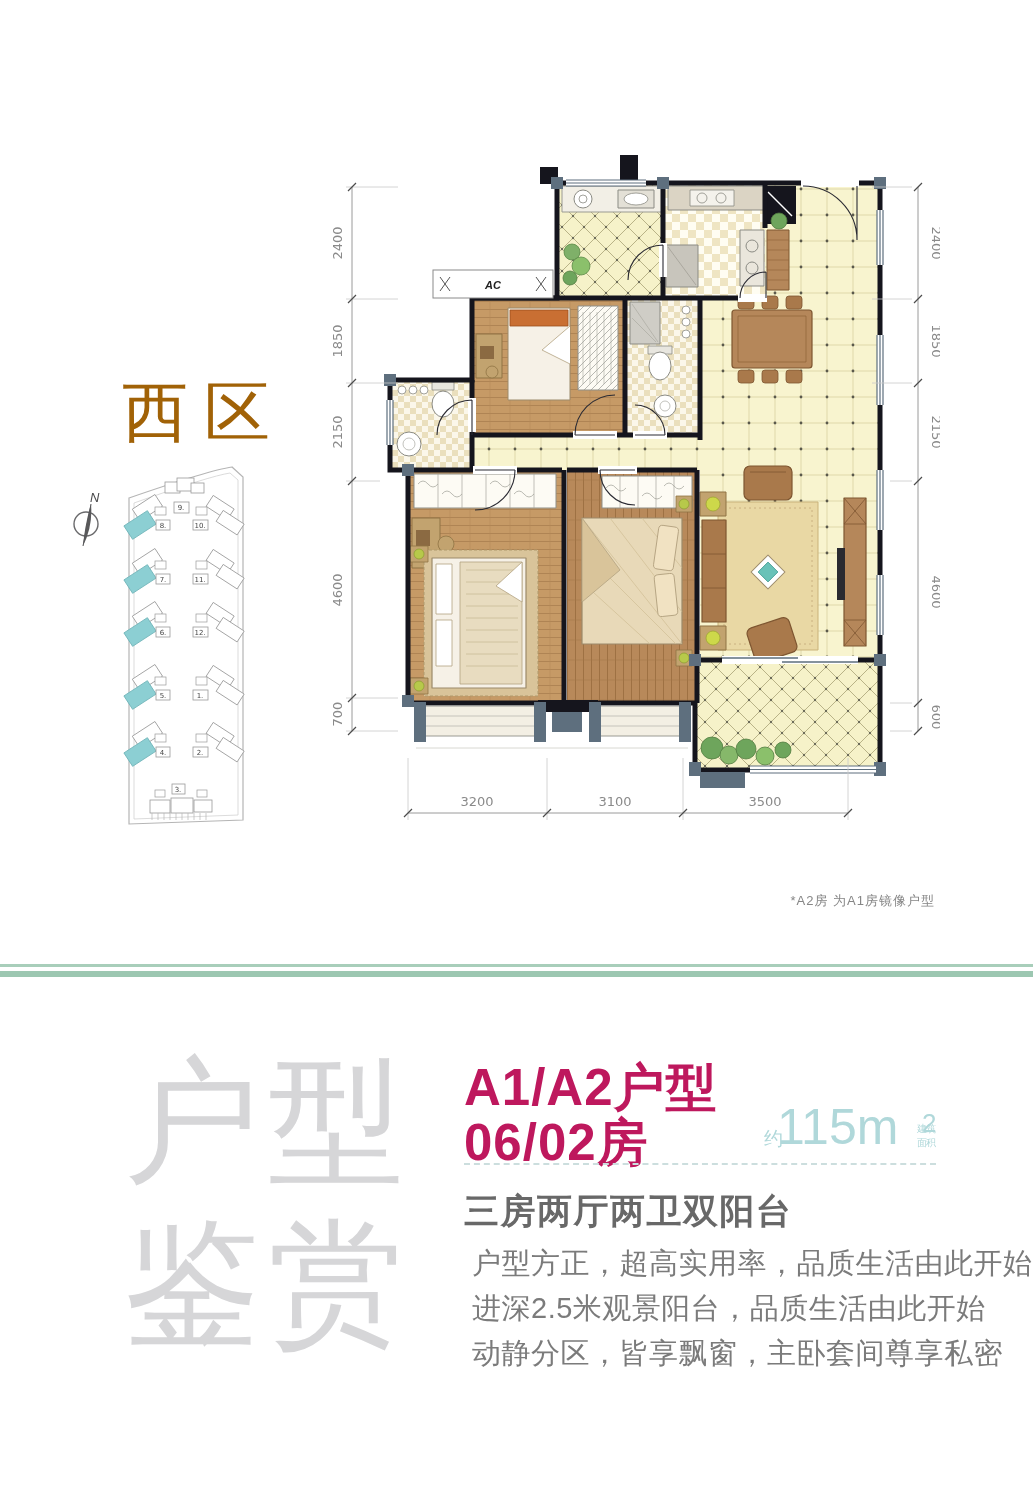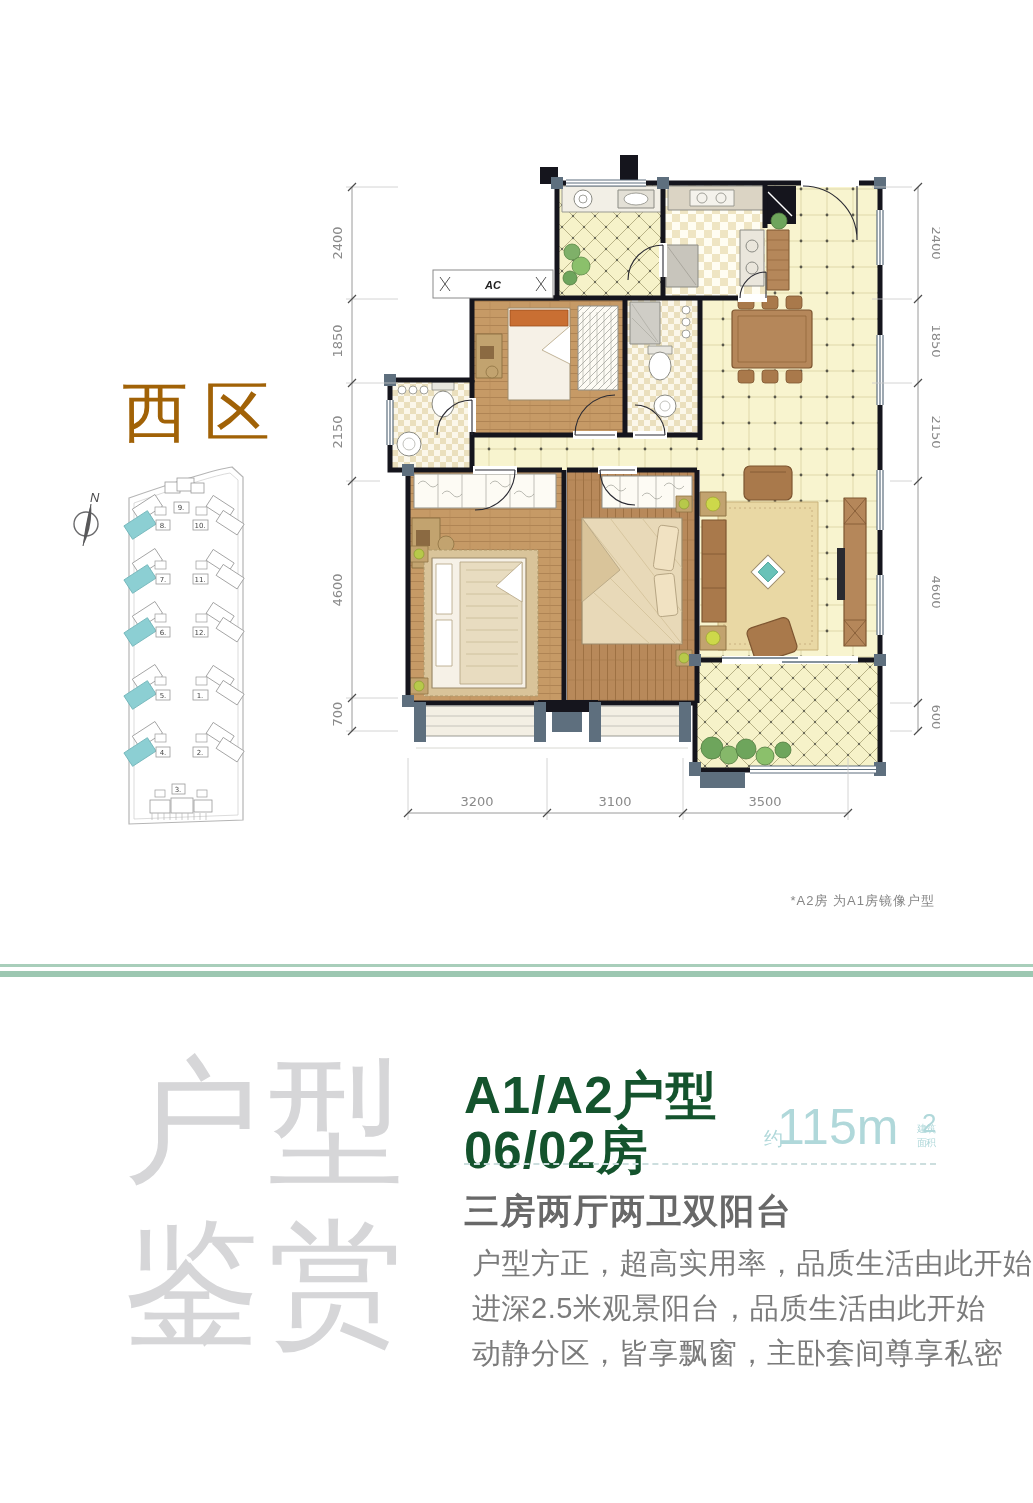--- a/index.html
+++ b/index.html
@@ -18,21 +18,21 @@
   .div-a{height:3px;background:#a8ceba;}
   .div-gap{height:4px;background:#ffffff;}
   .div-b{height:6px;background:#9cc7b1;}
   
   #watermark{position:absolute;left:124px;top:1050px;display:grid;
              grid-template-columns:142px 142px;grid-auto-rows:146px;column-gap:2px;row-gap:16px;
              font-size:136px;font-weight:100;color:#d6d6d8;line-height:1.05;}
   #watermark span{display:block;}
   
   #title{position:absolute;left:464px;top:1060px;font-size:51px;font-weight:bold;
-         color:#14532d;line-height:1.08;letter-spacing:1px;margin-top:8px;}
+         color:#be185d;line-height:1.08;letter-spacing:1px;}
   #area{position:absolute;left:764px;top:1104px;width:175px;height:50px;color:#b0d8da;}
   #area .a-approx{position:absolute;left:0;top:22px;font-size:19px;}
   #area .a-val{position:absolute;left:13px;top:-2px;font-size:50px;font-weight:400;line-height:1;text-align:right;}
   #area .a-note{position:absolute;left:125px;top:18px;font-size:10px;letter-spacing:-1px;margin-left:28px;}
   #area .a-sup{position:absolute;left:158px;top:4px;font-size:26px;}
   #dashline{position:absolute;left:464px;top:1163px;width:472px;border-top:2px dashed #ccdede;}
   #subtitle{position:absolute;left:464px;top:1188px;font-size:35px;font-weight:bold;
             color:#686868;letter-spacing:1.5px;}
   #desc{position:absolute;left:464px;top:1246px;font-size:29px;color:#7b7b7b;
         letter-spacing:0.5px;}

